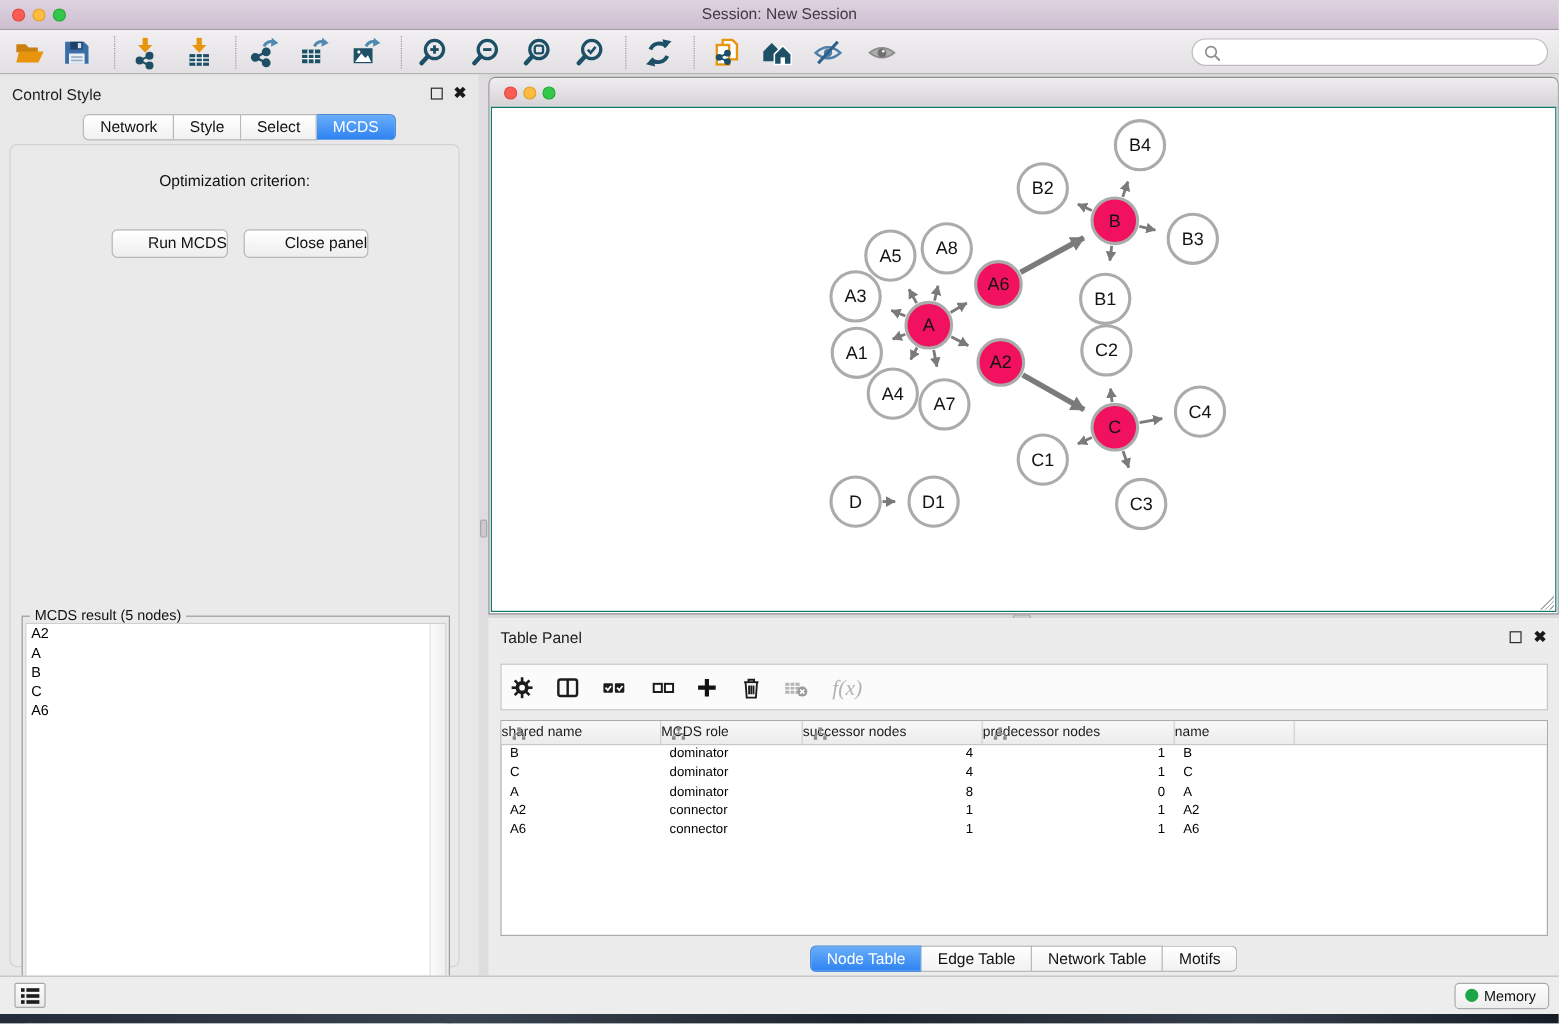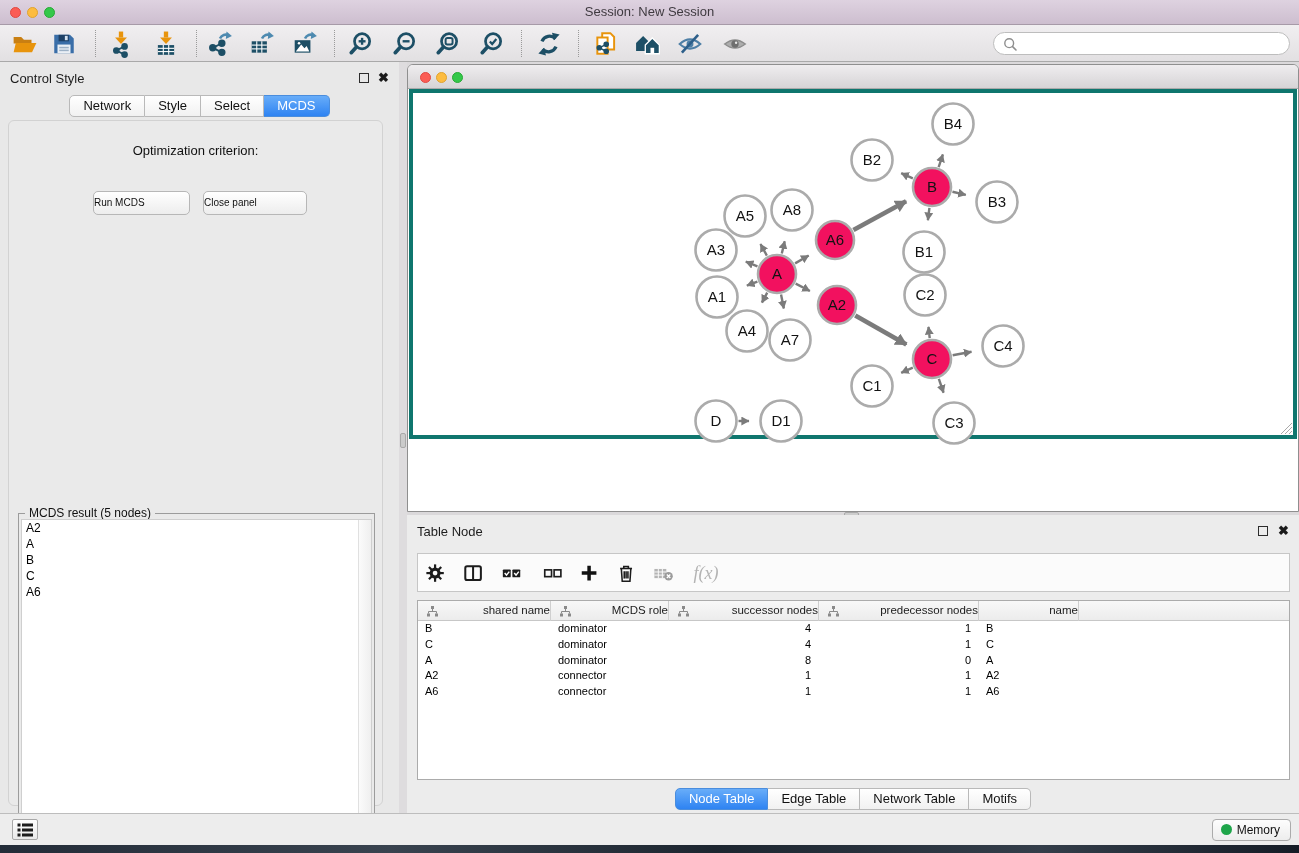--- a/index.html
+++ b/index.html
@@ -44,21 +44,21 @@
   .opt-label { position:absolute; left:0; right:0; top:22px; text-align:center; font-size:13px; color:#101010; }
   .opt-select { position:absolute; left:34px; top:37px; width:314px; height:24px; background:#fff;
     border:1px solid #b2b2b2; border-radius:4px; font-size:13px; color:#111; line-height:22px; padding-left:9px; }
   .opt-stepper { position:absolute; right:1px; top:1px; width:21px; height:20px; border-radius:3px;
     background:linear-gradient(#6db1fa,#2d7ff2); }
   .opt-stepper .up, .opt-stepper .dn { position:absolute; left:5.5px; width:0; height:0;
     border-left:5px solid transparent; border-right:5px solid transparent; }
   .opt-stepper .up { top:3px; border-bottom:5px solid #fff; }
   .opt-stepper .dn { bottom:3px; border-top:5px solid #fff; }
   .cp-btn { position:absolute; top:70px; height:24px; background:linear-gradient(#ffffff,#ededed);
-    border:1px solid #b7b7b7; border-radius:5px; font-size:10px; color:#111; text-align:left; line-height:22px; }
+    border:1px solid #b7b7b7; border-radius:5px; font-size:13px; color:#111; text-align:right; line-height:22px; }
   .result-box { position:absolute; left:9px; top:392px; width:357px; height:397px;
     border:1px solid #9c9c9c; background:#eaeaea; }
   .result-legend { position:absolute; left:6px; top:-8px; background:#eaeaea; padding:0 4px;
     font-size:12px; color:#111; }
   .result-list { position:absolute; left:2px; top:5px; right:2px; bottom:2px; background:#fff;
     border:1px solid #cfcfcf; overflow:hidden; }
   .result-scroll { position:absolute; right:0; top:0; bottom:0; width:13px;
     background:linear-gradient(90deg,#fbfbfb,#efefef); border-left:1px solid #e0e0e0; }
   .result-item { font-size:12px; color:#000; line-height:16px; padding-left:4px; }
 
@@ -68,40 +68,40 @@
     border:1px solid #a9a9a9; border-radius:2px; }
   .right-area { position:absolute; left:407px; top:62px; width:892px; height:751px; background:#dbd9db; }
 
   
   .net-window { position:absolute; left:0px; top:2px; width:892px; height:448px;
     border:1px solid #8f8f8f; border-radius:6px 6px 0 0; background:#fff; }
   .net-titlebar { position:absolute; left:0; top:0; right:0; height:24px;
     background:linear-gradient(#efedef,#d6d4d6); border-bottom:1px solid #aaa; border-radius:5px 5px 0 0; }
   .net-titlebar .title { position:absolute; left:0; right:0; top:5px; text-align:center; font-size:12px; color:#2e2e2e; }
   .net-tl { position:absolute; top:6.5px; width:11px; height:11px; border-radius:50%; }
-  .net-canvas { position:absolute; left:1px; top:24px; width:888px; height:350px;
-    background:#fff; border:4px solid #0f766e; }
+  .net-canvas { position:absolute; left:1px; top:24px; width:888px; height:421px;
+    background:#fff; border:1px solid #0f766e; }
   .resize-grip { position:absolute; right:1px; bottom:1px; width:14px; height:14px;
     background:
       linear-gradient(135deg, transparent 58%, #a9a9a9 58%, #a9a9a9 63%, transparent 63%, transparent 72%, #a9a9a9 72%, #a9a9a9 77%, transparent 77%, transparent 86%, #a9a9a9 86%, #a9a9a9 91%, transparent 91%); }
   .h-grip { position:absolute; left:437px; top:450px; width:15px; height:5px; background:#cdcdcd;
     border:1px solid #a9a9a9; border-radius:2px; }
 
   
   .table-panel { position:absolute; left:0px; top:453px; width:892px; height:298px; background:#ececec; }
   .tp-toolbar { position:absolute; left:10px; top:38px; width:873px; height:39px;
     background:#fbfbfb; border:1px solid #c6c6c6; display:block; }
   .tp-btn { position:absolute; top:6px; width:30px; height:27px; display:flex; align-items:center; justify-content:center; }
   .fx-label { font-family:"Liberation Serif", serif; font-style:italic; font-size:18px; color:#b3b3b3; }
   .data-table { position:absolute; left:10px; top:85px; width:873px; height:180px;
     background:#fff; border:1px solid #ababab; }
   .dt-header { position:absolute; left:0; top:0; right:0; height:20px; display:flex;
     background:linear-gradient(#f8f8f8,#ececec); border-bottom:1px solid #c7c7c7; }
   .dt-hcell { position:relative; height:20px; border-right:1px solid #cfcfcf; font-size:11.5px;
-    color:#1c1c1c; text-align:right; line-height:19px; }
+    color:#1c1c1c; text-align:left; line-height:19px; }
   .dt-hcell .tree-ic { position:absolute; left:9px; top:4.5px; }
   .dt-rows { position:absolute; left:0; top:20px; right:0; bottom:0; }
   .dt-row { display:flex; height:15.8px; }
   .dt-cell { font-size:11px; color:#000; line-height:15.8px; white-space:nowrap; overflow:hidden; }
   .dt-cell.l { padding-left:7px; text-align:left; }
   .dt-cell.r { padding-right:8px; text-align:right; }
   .tp-tabs { position:absolute; left:0; right:0; top:273px; display:flex; justify-content:center; }
 
   
   .statusbar { position:absolute; left:0; top:813px; width:1299px; height:32px;
@@ -414,21 +414,21 @@
           <text x="303" y="333" text-anchor="middle" font-size="15" fill="#131313">D</text>
           <circle cx="368" cy="328" r="20.5" fill="#FFFFFF" stroke="#ababab" stroke-width="2.6"></circle>
           <text x="368" y="333" text-anchor="middle" font-size="15" fill="#131313">D1</text>
         </svg>
       <div class="resize-grip"></div>
     </div>
   </div>
   <div class="h-grip"></div>
 
   <div class="table-panel">
-    <div class="panel-title">Table Node</div>
+    <div class="panel-title">Table Panel</div>
     <span class="win-float" style="left:851px;top:11px"></span>
     <span class="win-close" style="left:871px;top:11px">✖</span>
 
     <div class="tp-toolbar" id="tp-toolbar">
         <div class="tp-btn" style="left: 3px;">
           <svg width="22" height="22" viewBox="0 0 24 24" style="overflow:visible">
             <g fill="#1c1c1c">
               <rect x="9.8" y="1.5" width="2.4" height="19"></rect>
               <rect x="9.8" y="1.5" width="2.4" height="19" transform="rotate(45 11 11)"></rect>
               <rect x="9.8" y="1.5" width="2.4" height="19" transform="rotate(90 11 11)"></rect>

